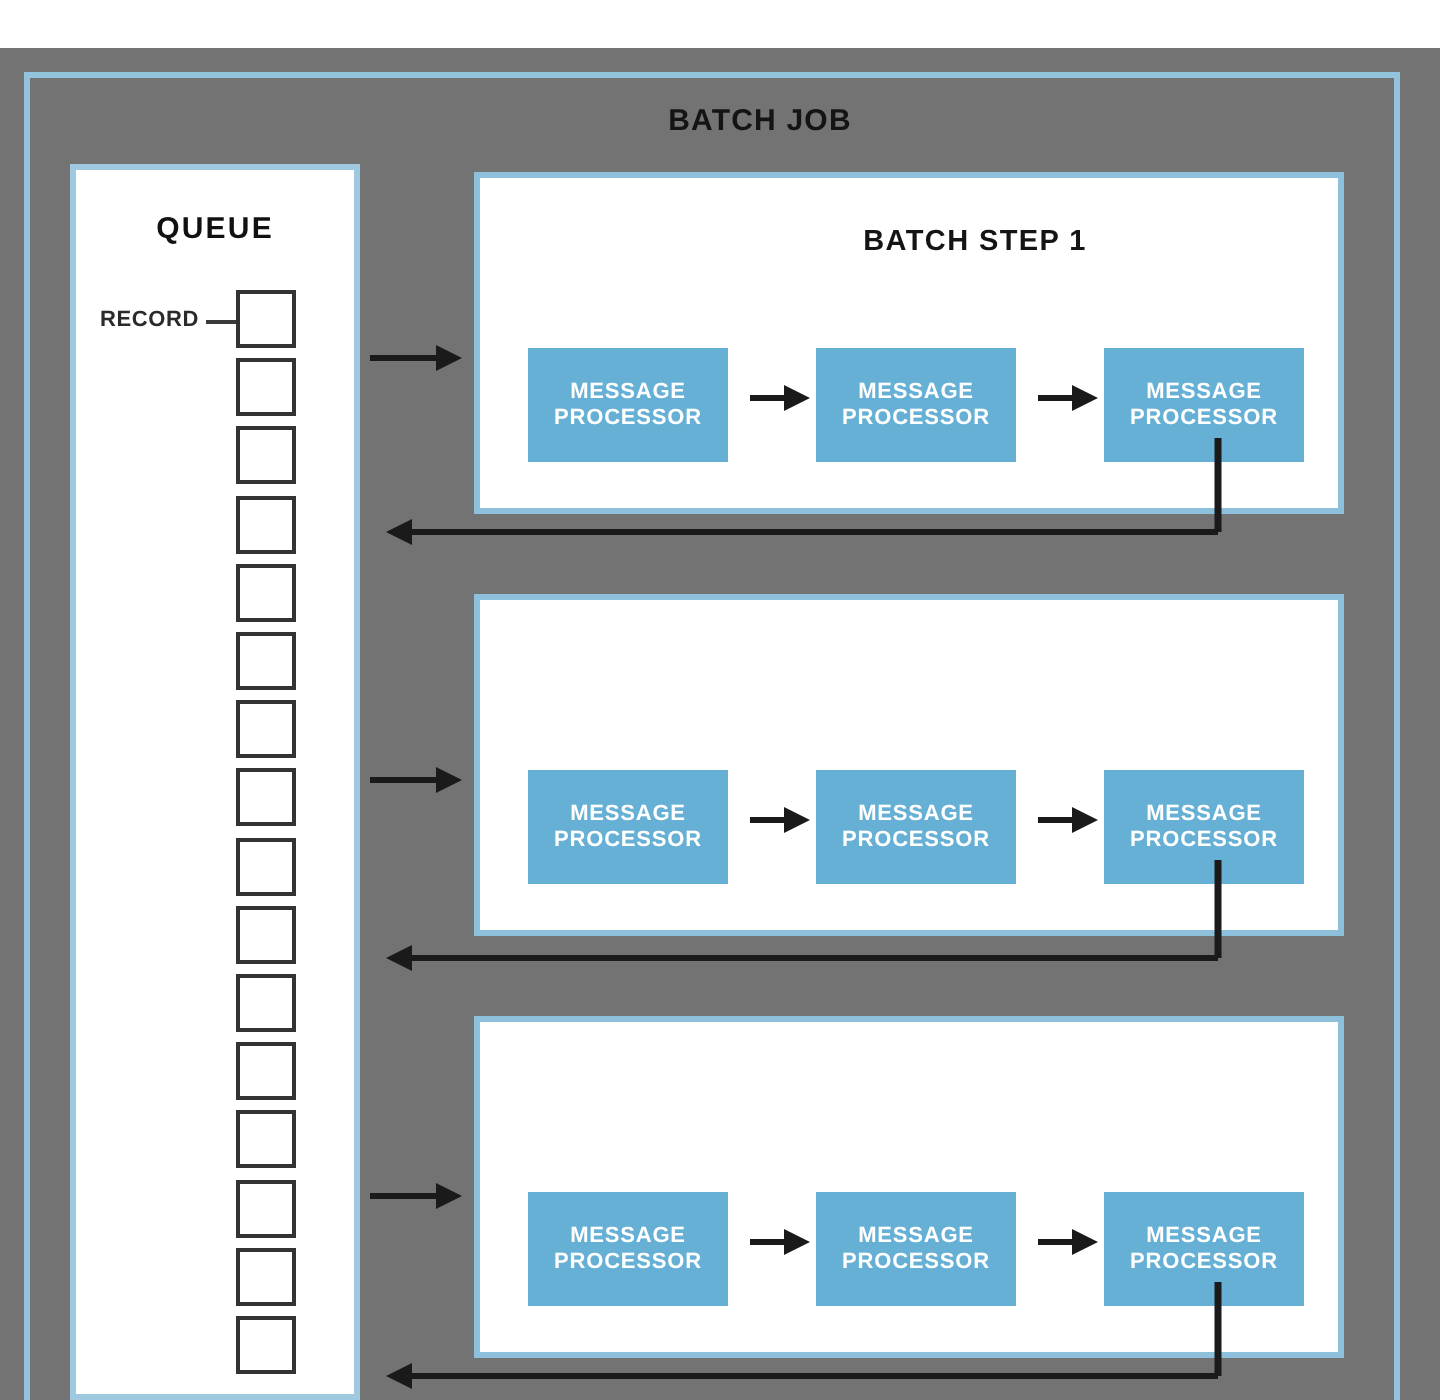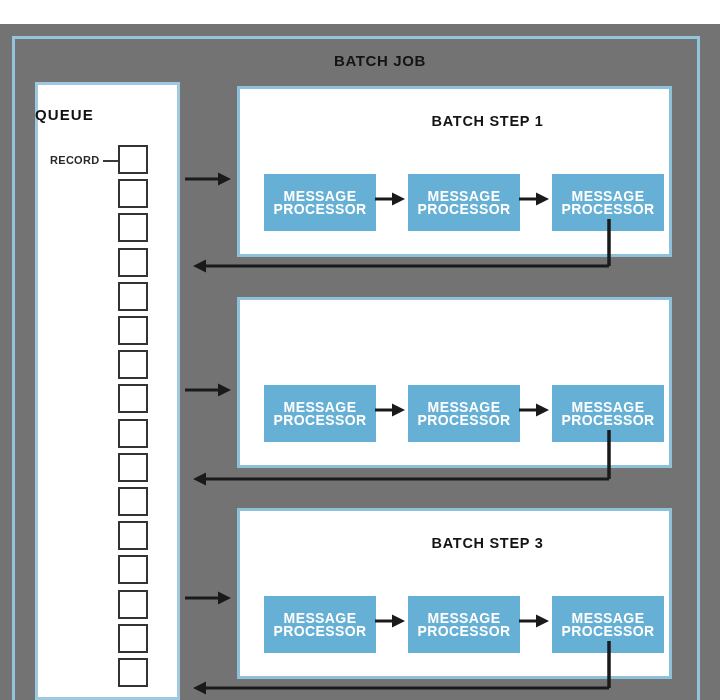--- a/index.html
+++ b/index.html
@@ -51,21 +51,21 @@
     height: 618px;
     border: 3px solid #9ec9e0;
     background: #ffffff;
     box-sizing: border-box;
   }
   .queue-title {
     position: absolute;
     left: 35px;
     top: 82px;
     width: 145px;
-    text-align: left;
+    text-align: center;
     font-size: 15px;
     font-weight: bold;
     letter-spacing: 1.1px;
     color: #111111;
   }
   .record-label {
     position: absolute;
     left: 50px;
     top: 130px;
     font-size: 11px;
@@ -109,25 +109,25 @@
     font-size: 14.5px;
     font-weight: bold;
     letter-spacing: 0.7px;
     color: #141414;
     white-space: nowrap;
     padding-left: 33px;
   }
   
   .mp-box {
     position: absolute;
-    width: 112px;
+    width: 100px;
     height: 57px;
     background: #66b0d6;
     color: #ffffff;
-    font-size: 14px;
+    font-size: 11px;
     font-weight: bold;
     letter-spacing: 0.4px;
     line-height: 13px;
     display: flex;
     flex-direction: column;
     align-items: center;
     justify-content: center;
     text-align: right;
     box-sizing: border-box;
   }
@@ -197,21 +197,20 @@
         <div class="mp-box" style="left: 168px; top: 85px;">
           <span>MESSAGE</span>
           <span>PROCESSOR</span>
         </div>
         <div class="mp-box" style="left: 312px; top: 85px;">
           <span>MESSAGE</span>
           <span>PROCESSOR</span>
         </div>
       </div>
       <div class="step-panel" style="top: 484px;">
-        <div class="step-title">BATCH STEP 3</div>
         <div class="mp-box" style="left: 24px; top: 85px;">
           <span>MESSAGE</span>
           <span>PROCESSOR</span>
         </div>
         <div class="mp-box" style="left: 168px; top: 85px;">
           <span>MESSAGE</span>
           <span>PROCESSOR</span>
         </div>
         <div class="mp-box" style="left: 312px; top: 85px;">
           <span>MESSAGE</span>

